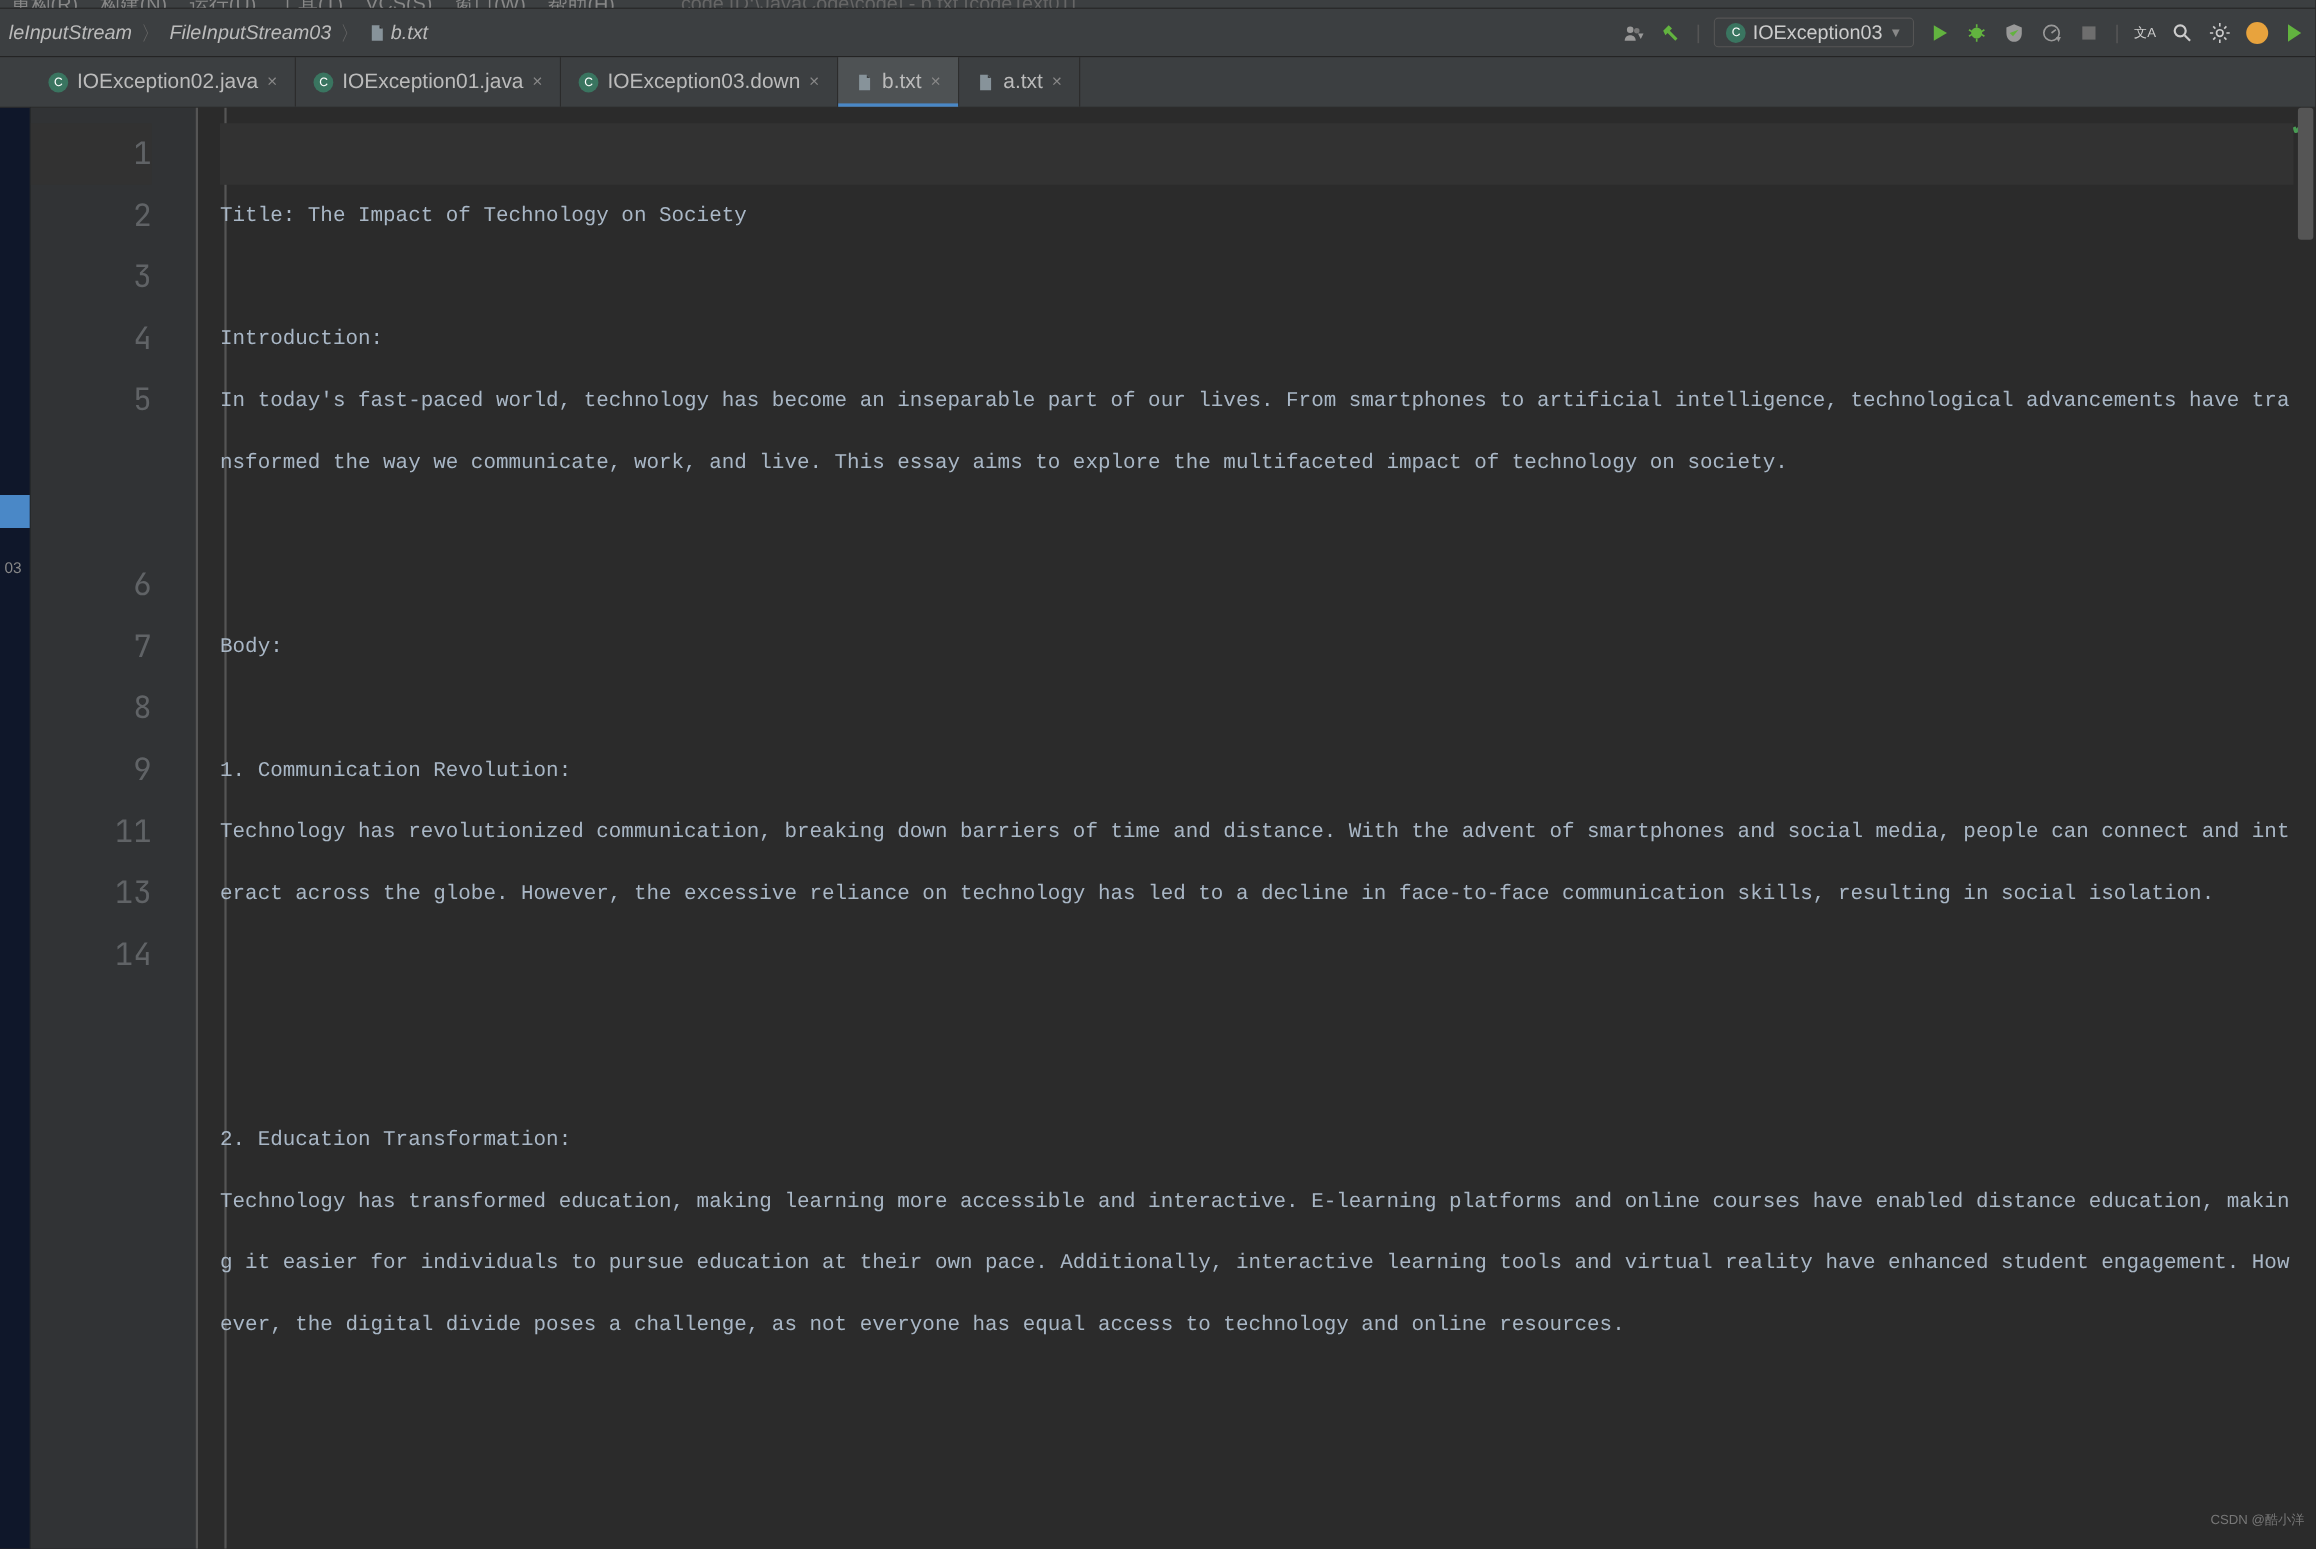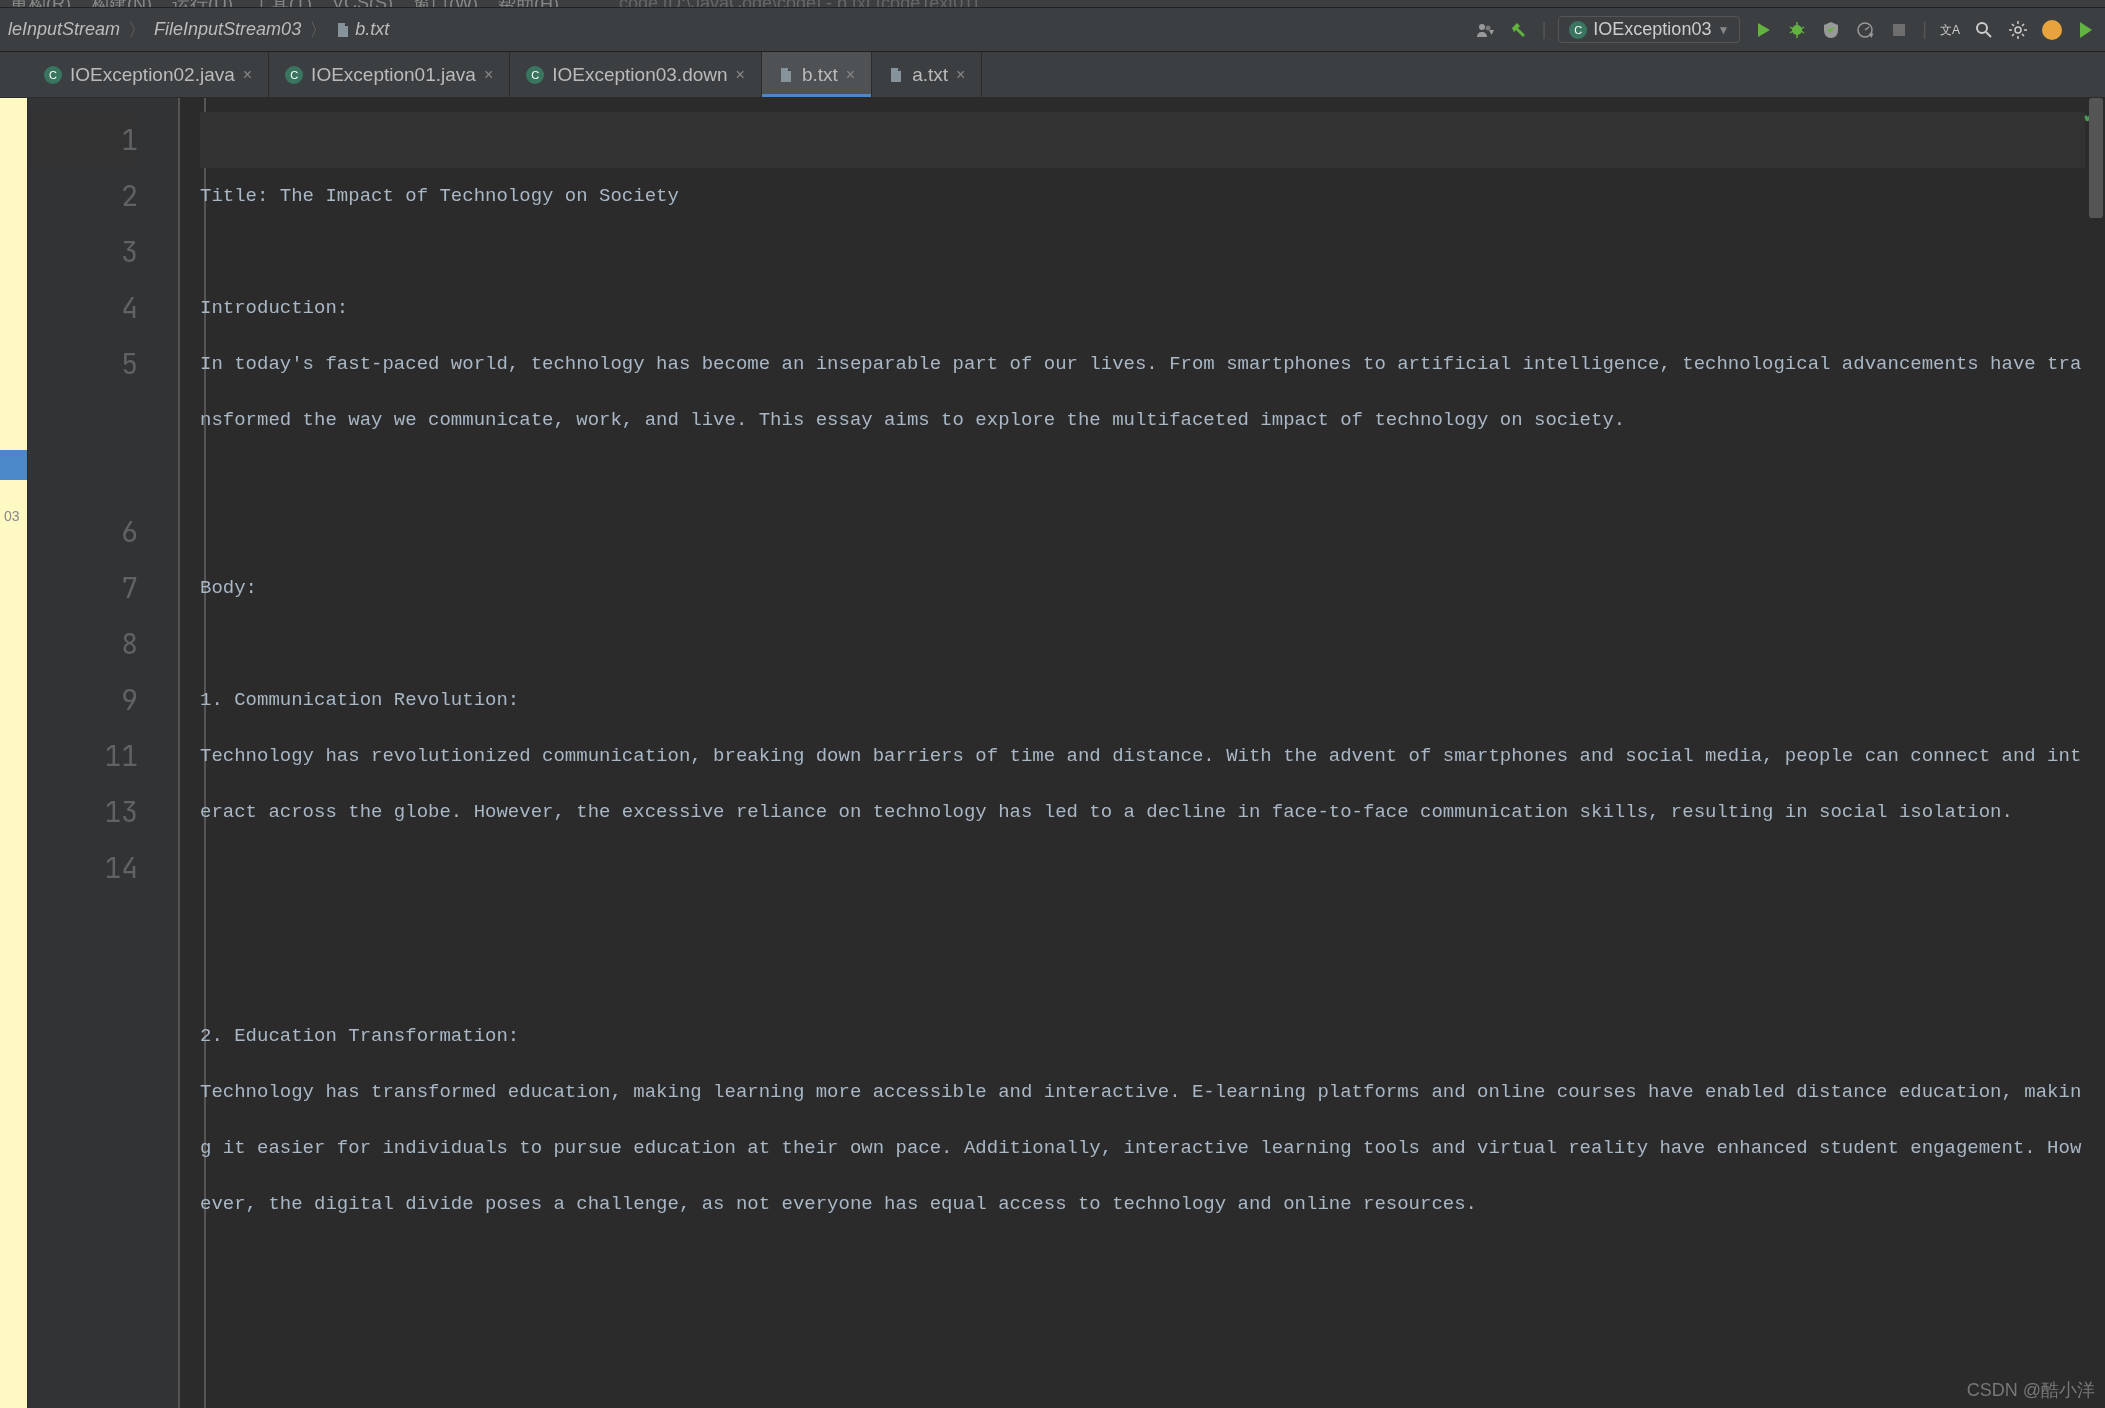--- a/index.html
+++ b/index.html
@@ -13,35 +13,35 @@
 .toolbar-right { margin-left:auto; display:flex; align-items:center; gap:12px; }
 .toolbar-icon { width:22px; height:22px; display:flex; align-items:center; justify-content:center; cursor:pointer; }
 .run-config { background:#3c3f41; border:1px solid #555; border-radius:4px; padding:2px 10px; display:flex; align-items:center; gap:6px; color:#ccc; font-size:18px; cursor:pointer; }
 .run-config .chev { font-size:12px; color:#888; }
 .tabbar { height:46px; background:#3c3f41; display:flex; align-items:stretch; padding-left:28px; border-bottom:1px solid #2b2b2b; }
 .tab { display:flex; align-items:center; gap:8px; padding:0 16px; color:#bbb; font-size:19px; cursor:pointer; border-right:1px solid #2b2b2b; position:relative; }
 .tab.active { background:#4e5254; }
 .tab.active::after { content:""; position:absolute; left:0; right:0; bottom:0; height:3px; background:#4a88c7; }
 .tab-close { color:#888; font-size:16px; cursor:pointer; }
 .java-icon { width:18px; height:18px; border-radius:50%; background:#3a7560; display:flex; align-items:center; justify-content:center; font-size:11px; color:#fff; }
-.left-gutter { position:absolute; left:0; top:98px; bottom:0; width:28px; background:#fef9c3; border-right:1px solid #2b2b2b; }
+.left-gutter { position:absolute; left:0; top:98px; bottom:0; width:28px; background:#0f172a; border-right:1px solid #2b2b2b; }
 .left-gutter .marker { position:absolute; left:0; right:0; height:30px; background:#4a88c7; }
 .left-gutter .label { position:absolute; color:#888; font-size:14px; writing-mode:horizontal-tb; left:4px; }
 .editor { position:absolute; left:28px; right:0; top:98px; bottom:0; display:flex; background:#2b2b2b; }
 .line-no-col { width:152px; background:#313335; text-align:right; padding:14px 40px 0 0; font-family:"JetBrains Mono","Consolas",monospace; font-size:28px; color:#606366; line-height:56px; border-right:2px solid #555; position:relative; }
 .line-no-col::after { content:""; position:absolute; top:0; bottom:0; right:-28px; width:2px; background:#555; }
 .line-row { height:56px; }
 .line-row.first { background:#323232; }
 .code-col { flex:1; padding:14px 20px 0 20px; font-family:Liberation Mono, monospace; font-size:19px; color:#a9b7c6; line-height:56px; white-space:pre-wrap; word-break:break-all; position:relative; }
 .code-line { min-height:56px; }
 .code-line.current { background:#323232; }
 .right-marks { position:absolute; right:0; top:98px; width:22px; bottom:0; }
 .check { position:absolute; top:6px; right:6px; color:#499c54; font-size:20px; }
 .scroll-thumb { position:absolute; right:2px; top:98px; width:14px; height:120px; background:#555; border-radius:3px; }
-.watermark { position:absolute; right:10px; bottom:6px; color:#777; font-size:18px; }
+.watermark { position:absolute; right:10px; bottom:18px; color:#777; font-size:12px; }
 .colored-dot { width:20px; height:20px; border-radius:50%; }
 svg { display:block; }
 </style>
 </head>
 <body>
 
 <div class="menubar">
   <span>重构(R)</span>
   <span>构建(N)</span>
   <span>运行(U)</span>

